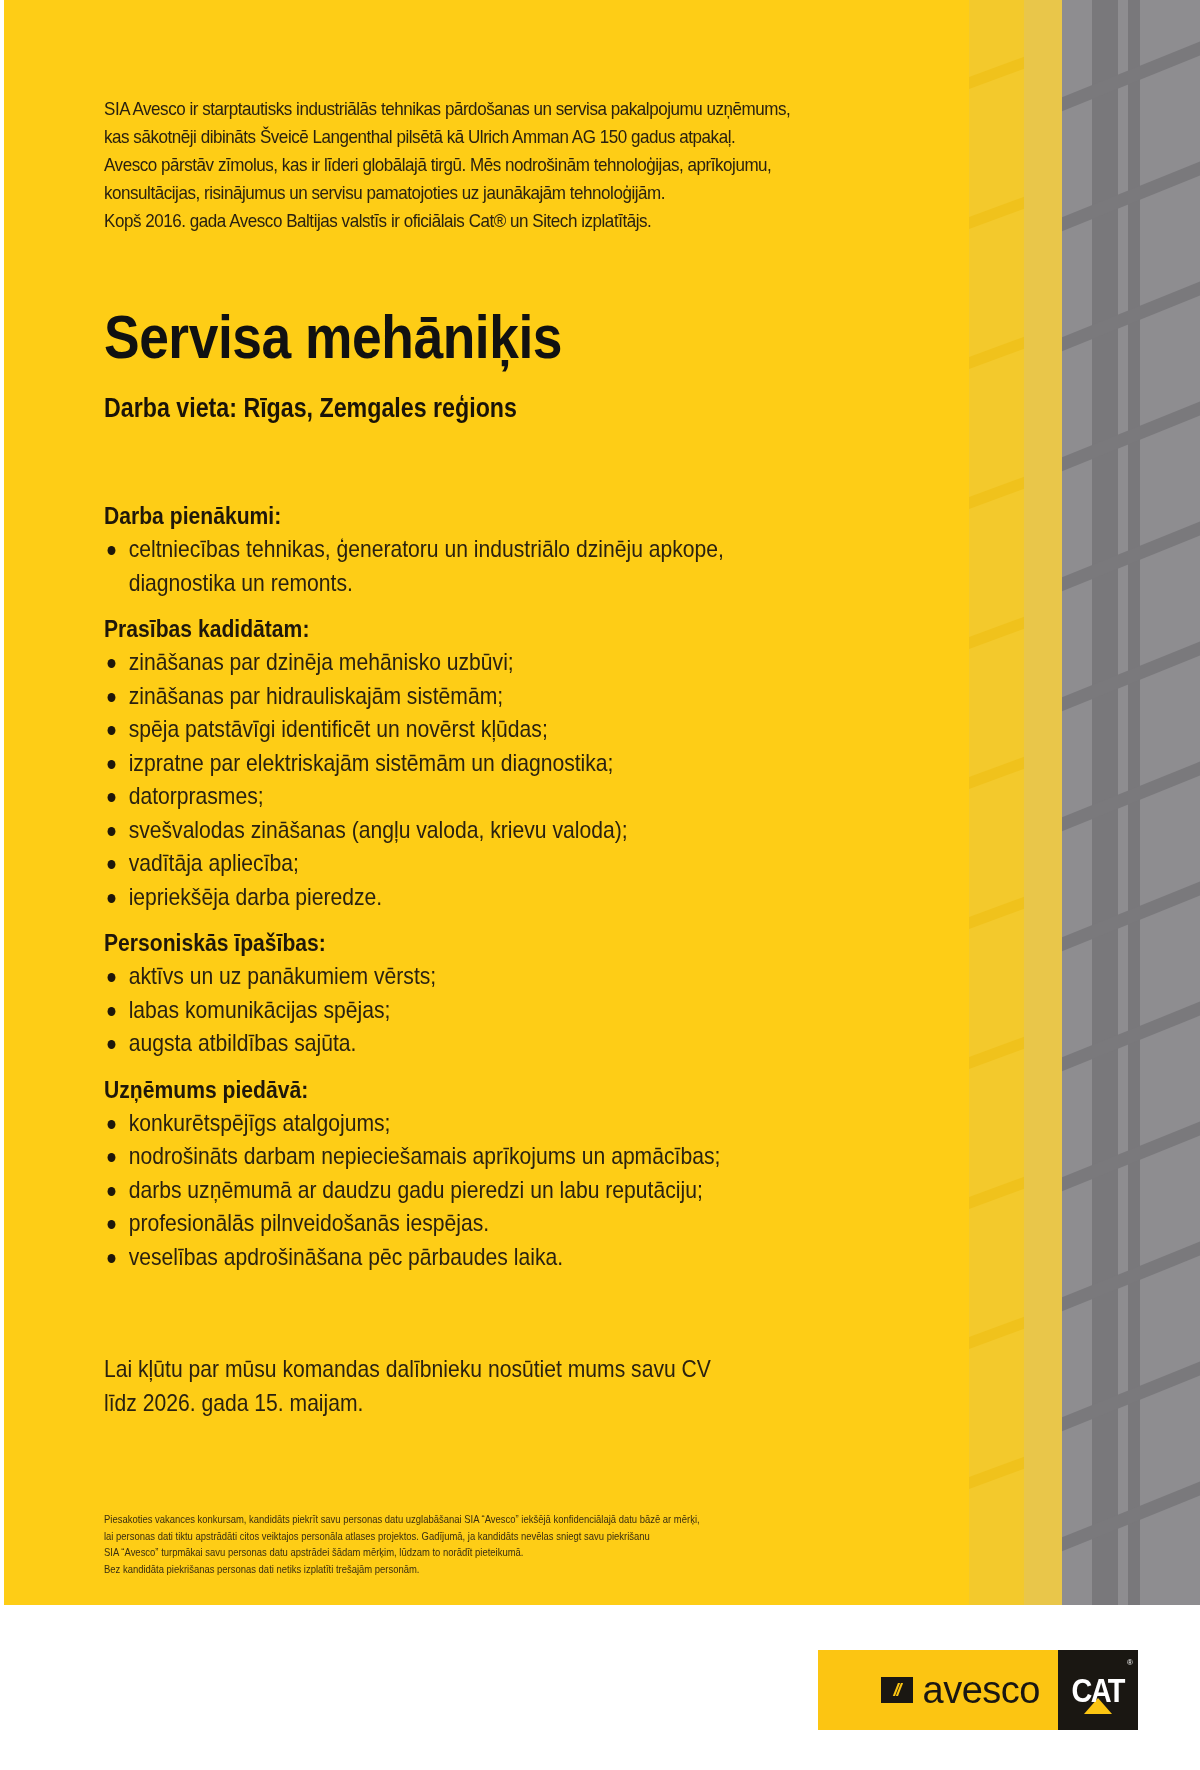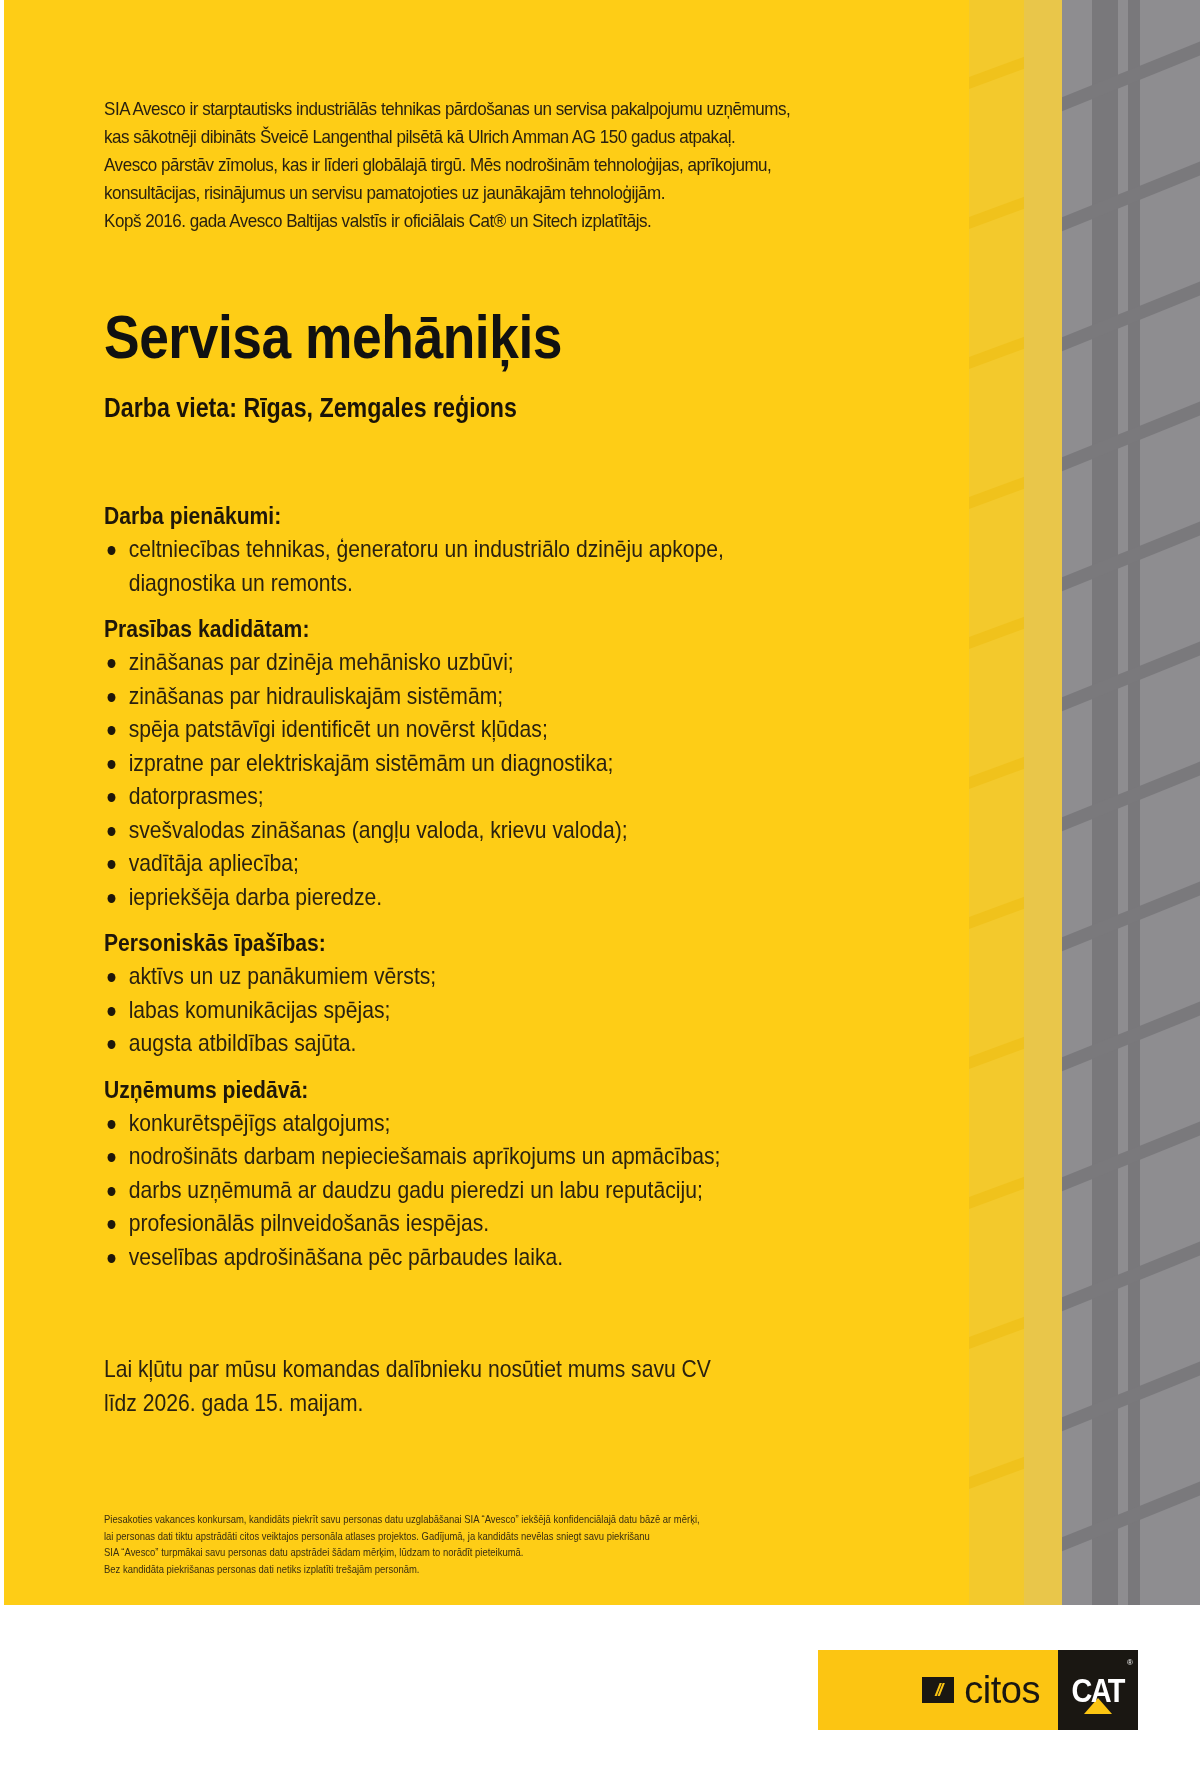--- a/index.html
+++ b/index.html
@@ -222,21 +222,21 @@
       <div>lai personas dati tiktu apstrādāti citos veiktajos personāla atlases projektos. Gadījumā, ja kandidāts nevēlas sniegt savu piekrišanu</div>
       <div>SIA “Avesco” turpmākai savu personas datu apstrādei šādam mērķim, lūdzam to norādīt pieteikumā.</div>
       <div>Bez kandidāta piekrišanas personas dati netiks izplatīti trešajām personām.</div>
     </div>
   </div>
 </div>
 
 <div class="logo">
   <div class="logo-avesco">
     <span class="logo-mark">//</span>
-    <span class="logo-word">citos</span>
+    <span class="logo-word">avesco</span>
   </div>
   <div class="logo-cat">
     <span class="logo-cat-text">CAT</span>
     <span class="logo-cat-tri"></span>
     <span class="logo-reg">®</span>
   </div>
 </div>
 
 <style>
   .section li.cont::before { display: none; }

